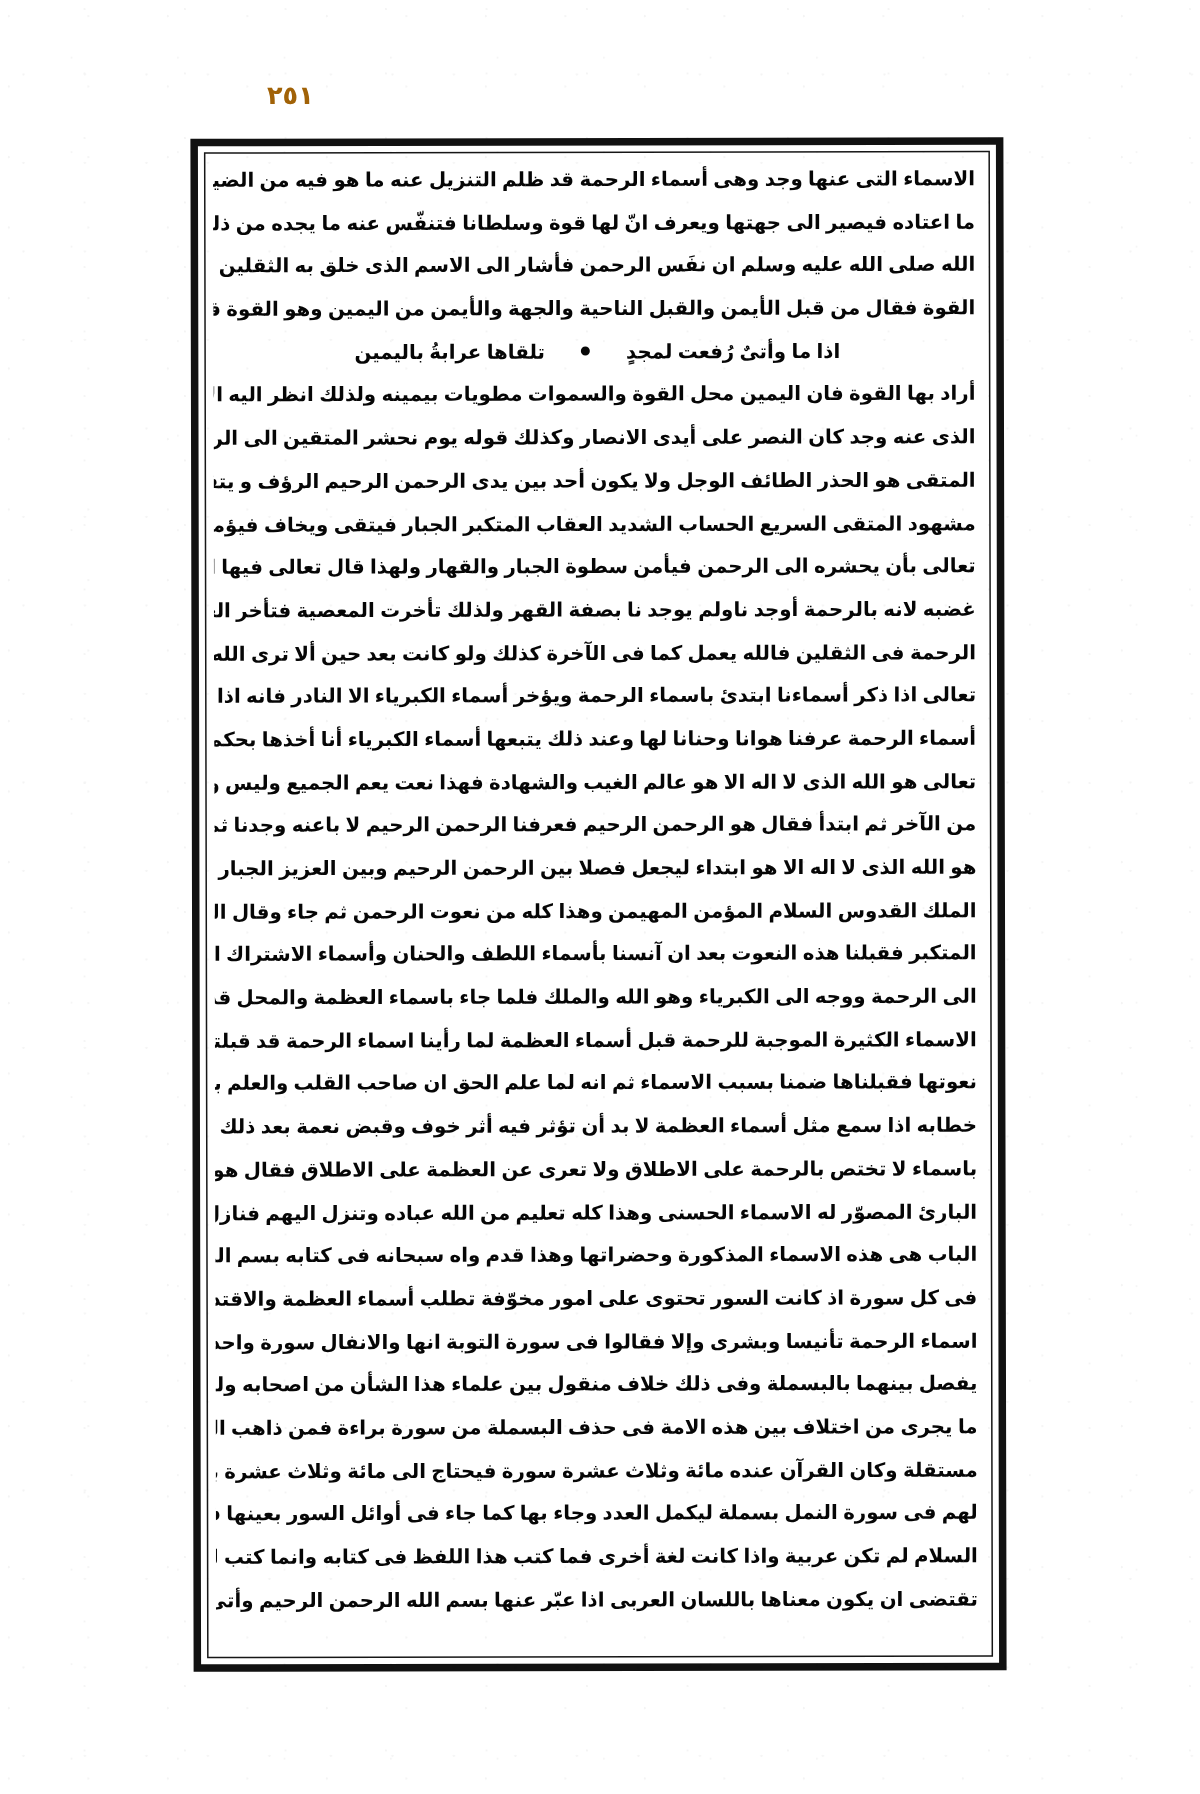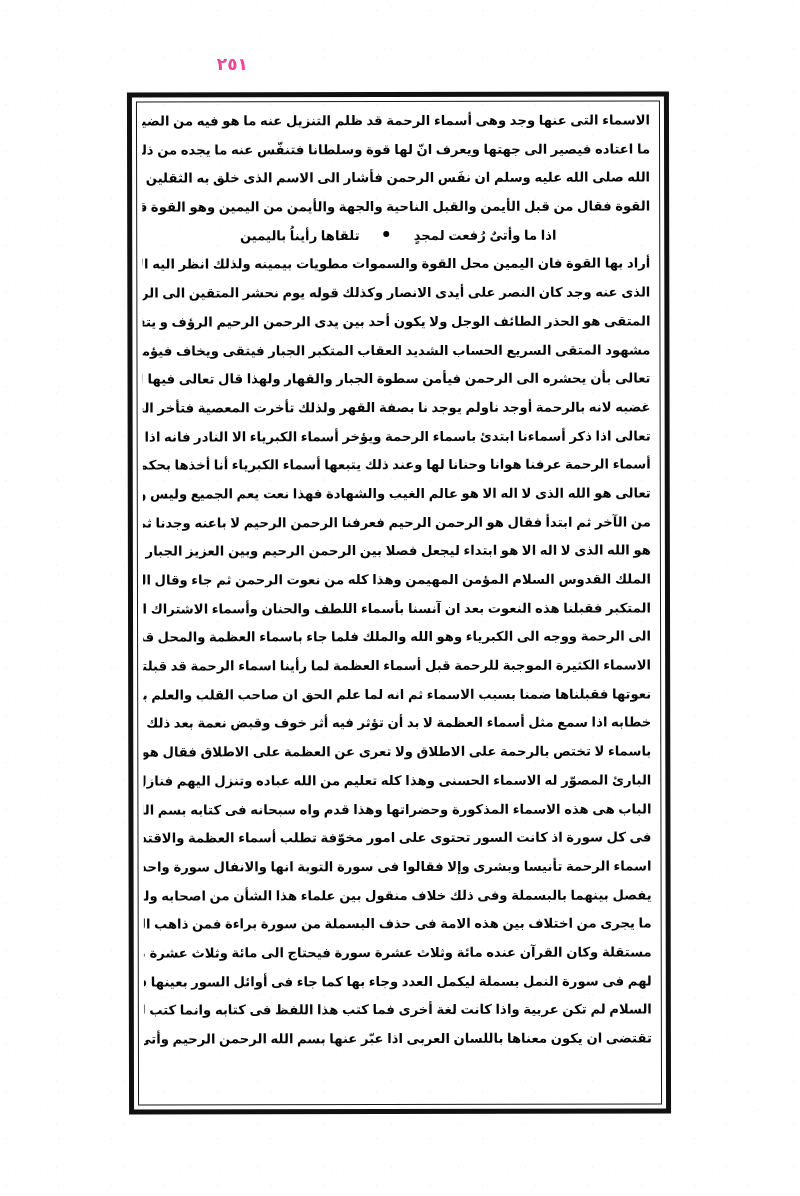--- a/index.html
+++ b/index.html
@@ -18,26 +18,26 @@
     inset:0;
     background:#ffffff;
   }
 
   
   .folio{
     position:absolute;
     top:56px;
     left:178px;
     width:70px;
-    text-align:right;
+    text-align:left;
     font-family:"DejaVu Sans","Liberation Sans",sans-serif;
     font-size:17px;
     font-weight:700;
     letter-spacing:0.5px;
-    color:#ec4899;
+    color:#a16207;
     line-height:1;
   }
 
   
   .frame-outer{
     position:absolute;
     top:92px;
     left:128px;
     width:542px;
     height:1022px;
@@ -144,21 +144,21 @@
         </div>
       <div class="line">
           <span class="ln">الله صلى الله عليه وسلم ان نفَس الرحمن فأشار الى الاسم الذى خلق به الثقلين وقرن معه جهة</span>
         </div>
       <div class="line">
           <span class="ln">القوة فقال من قبل الأيمن والقبل الناحية والجهة والأيمن من اليمين وهو القوة قال الشاعر</span>
         </div>
 
       <div class="line verse">
         <span class="ln">
-          <span class="hemi">اذا ما وأتىٌ رُفعت لمجدٍ</span><span class="sep"></span><span class="hemi">تلقاها رأيناُ باليمين</span>
+          <span class="hemi">اذا ما وأتىٌ رُفعت لمجدٍ</span><span class="sep"></span><span class="hemi">تلقاها عرابةُ باليمين</span>
         </span>
       </div>
 
       <div class="line">
           <span class="ln">أراد بها القوة فان اليمين محل القوة والسموات مطويات بيمينه ولذلك انظر اليه الاسم الرحمن</span>
         </div>
       <div class="line">
           <span class="ln">الذى عنه وجد كان النصر على أيدى الانصار وكذلك قوله يوم نحشر المتقين الى الرحمن فان</span>
         </div>
       <div class="line">
@@ -167,20 +167,23 @@
       <div class="line">
           <span class="ln">مشهود المتقى السريع الحساب الشديد العقاب المتكبر الجبار فيتقى ويخاف فيؤمنه الله</span>
         </div>
       <div class="line">
           <span class="ln">تعالى بأن يحشره الى الرحمن فيأمن سطوة الجبار والقهار ولهذا قال تعالى فيها ان رحمته سبقت</span>
         </div>
       <div class="line">
           <span class="ln">غضبه لانه بالرحمة أوجد ناولم يوجد نا بصفة القهر ولذلك تأخرت المعصية فتأخر الغضب عن</span>
         </div>
       <div class="line">
+          <span class="ln">الرحمة فى الثقلين فالله يعمل كما فى الآخرة كذلك ولو كانت بعد حين ألا ترى الله</span>
+        </div>
+      <div class="line">
           <span class="ln">تعالى اذا ذكر أسماءنا ابتدئ باسماء الرحمة ويؤخر أسماء الكبرياء الا النادر فانه اذا قدم لنا</span>
         </div>
       <div class="line">
           <span class="ln">أسماء الرحمة عرفنا هوانا وحنانا لها وعند ذلك يتبعها أسماء الكبرياء أنا أخذها بحكم التبعية قال</span>
         </div>
       <div class="line">
           <span class="ln">تعالى هو الله الذى لا اله الا هو عالم الغيب والشهادة فهذا نعت يعم الجميع وليس واحد بأولى به</span>
         </div>
       <div class="line">
           <span class="ln">من الآخر ثم ابتدأ فقال هو الرحمن الرحيم فعرفنا الرحمن الرحيم لا باعنه وجدنا ثم قال بعد ذلك</span>

